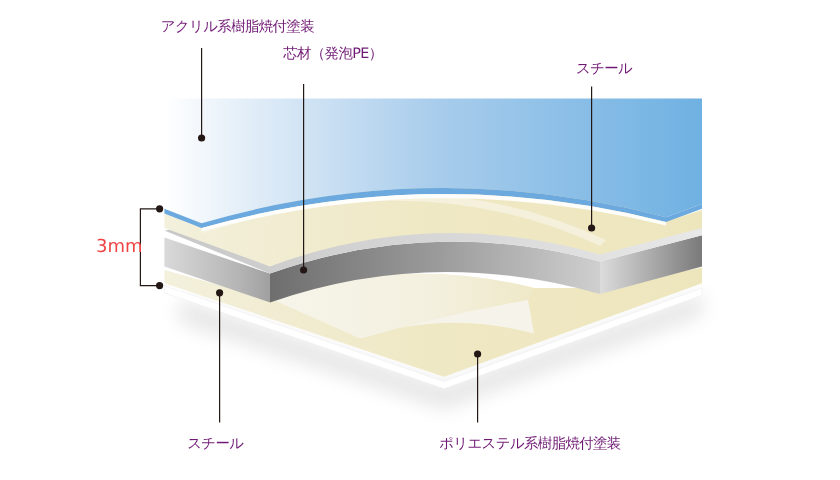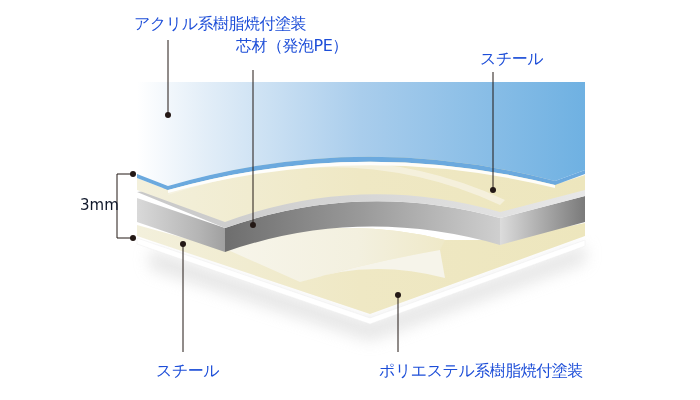--- a/index.html
+++ b/index.html
@@ -1,20 +1,20 @@
 <!DOCTYPE html>
 <html><head>
 <meta charset="utf-8">
 <style>
   html, body { margin: 0; padding: 0; background: #ffffff; }
   body { width: 700px; height: 400px; position: relative; overflow: hidden;
          font-family: "DejaVu Sans", "Liberation Sans", sans-serif; }
   #diagram { position: absolute; left: 0; top: 0; width: 700px; height: 400px; }
-  .label { position: absolute; font-size: 16px; color: #1d4ed8; white-space: nowrap; letter-spacing: -0.5px; }
-  .dim { position: absolute; font-size: 15px; color: #0f172a; text-align: right; }
+  .label { position: absolute; font-size: 12px; color: #701a75; white-space: nowrap; letter-spacing: -0.5px; }
+  .dim { position: absolute; font-size: 15px; color: #ef4444; text-align: right; }
 </style>
 </head>
 <body>
 
 <svg id="diagram" viewBox="0 0 700 400" xmlns="http://www.w3.org/2000/svg">
   <defs>
     <linearGradient id="gBlue" x1="0" y1="0" x2="1" y2="0">
       <stop offset="0" stop-color="#ffffff"></stop>
       <stop offset="0.15" stop-color="#e3eef8"></stop>
       <stop offset="0.5" stop-color="#a9cdec"></stop>
@@ -98,13 +98,13 @@
     <circle cx="133" cy="174" r="3"></circle>
     <circle cx="133" cy="238" r="3"></circle>
   </g>
 </svg>
 
 <div class="label" style="left:134px; top:14px;">アクリル系樹脂焼付塗装</div>
 <div class="label" style="left:236px; top:36px;">芯材（発泡PE）</div>
 <div class="label" style="left:480px; top:49px;">スチール</div>
 <div class="dim" style="left:80px; top:196px;">3mm</div>
 <div class="label" style="left:156px; top:361px;">スチール</div>
-<div class="label" style="left:379px; top:361px;font-family:Liberation Serif, serif;">ポリエステル系樹脂焼付塗装</div>
+<div class="label" style="left:366px; top:361px;font-family:Liberation Serif, serif;">ポリエステル系樹脂焼付塗装</div>
 
 </body></html>

